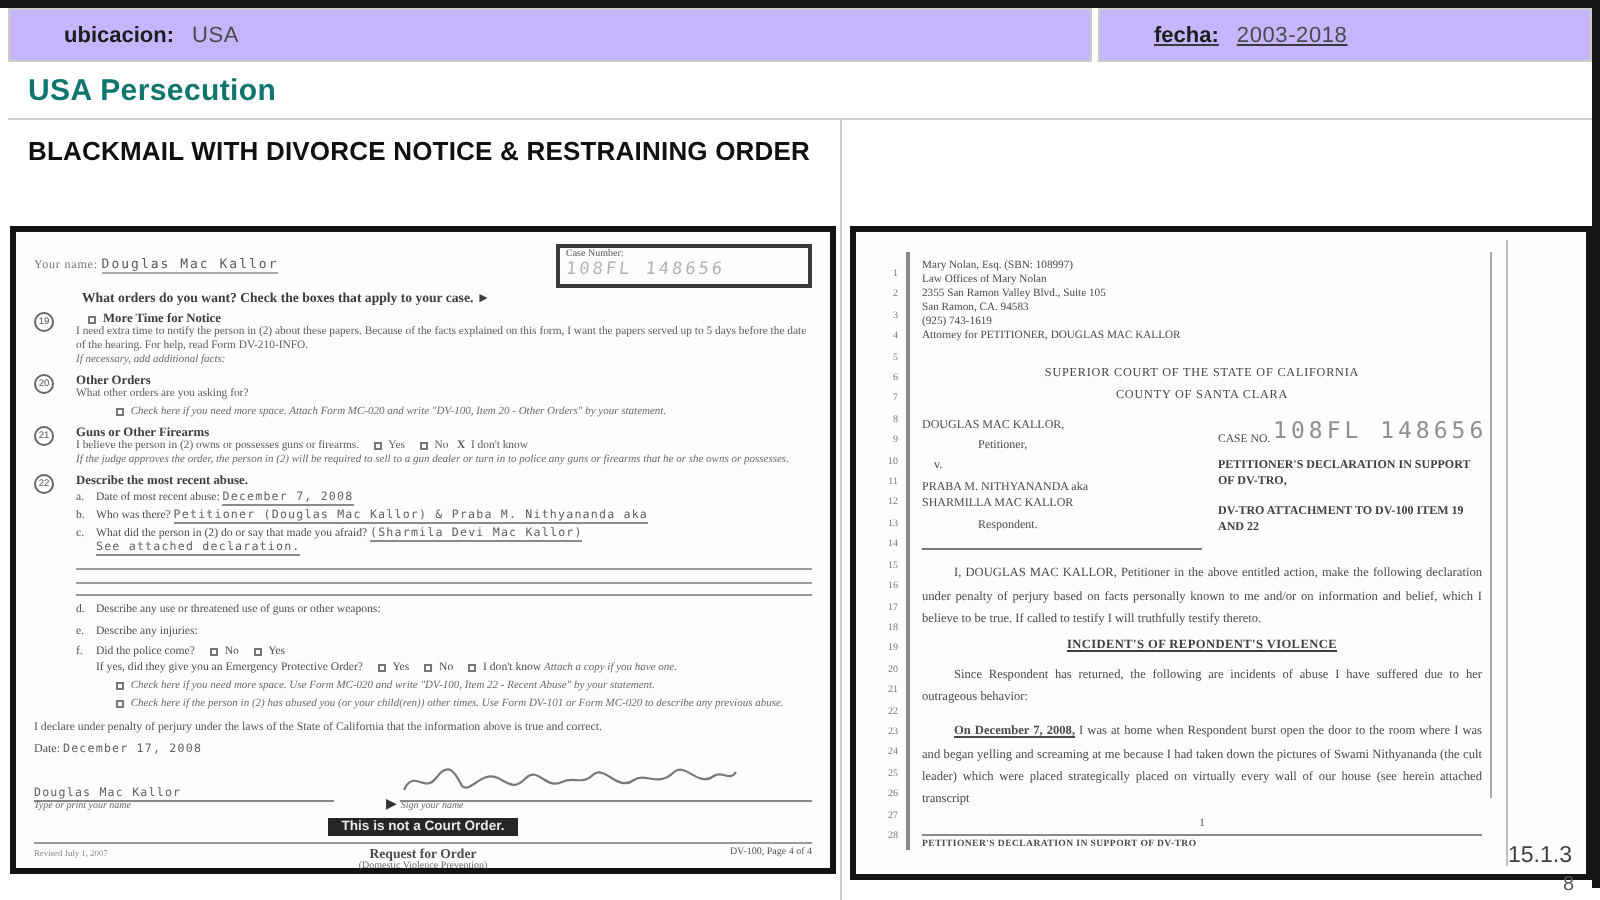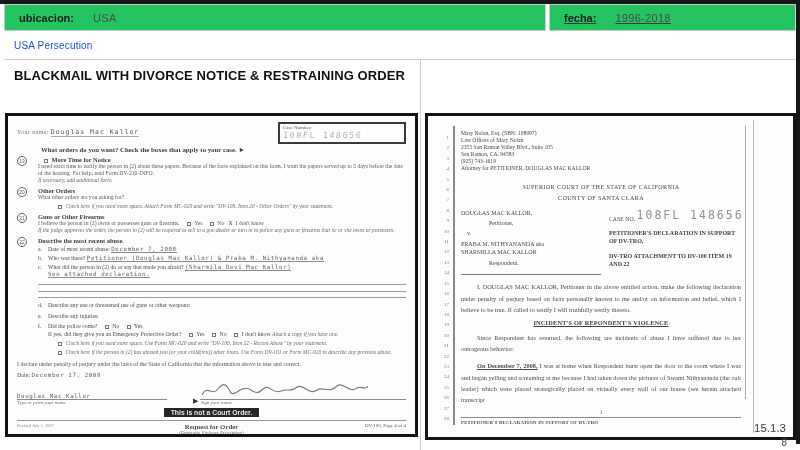--- a/index.html
+++ b/index.html
@@ -5,31 +5,31 @@
   * { box-sizing: border-box; margin: 0; padding: 0; }
   html,body { width:800px; height:450px; overflow:hidden; background:#fff;
     font-family:"Liberation Sans", sans-serif; }
   .slide { position:relative; width:800px; height:450px; background:#fff; }
 
   .bar-top { position:absolute; left:0; top:0; width:800px; height:4px; background:#161616; }
   .bar-right { position:absolute; right:0; top:0; width:4px; height:444px; background:#161616; }
 
   
   .meta-row { position:absolute; left:4px; top:4px; width:792px; height:27px; display:flex; }
-  .meta-cell { background:#22c55e; border:1px solid #cccccc; display:flex; align-items:center;
-    padding:0 14px; font-size:11px; color:#3a3a3a;gap:10px; }
+  .meta-cell { background:#c4b5fd; border:1px solid #cccccc; display:flex; align-items:center;
+    padding:0 27px; font-size:11px; color:#3a3a3a; }
   .meta-cell.loc { width:542px; margin-right:3px; }
   .meta-cell.date { flex:1;text-decoration:underline; }
   .meta-label { font-weight:bold; color:#1d1d1d; margin-right:9px; }
   .meta-value { color:#4a4a4a; letter-spacing:0.3px; }
 
   
   .title-row { position:absolute; left:4px; top:31px; width:792px; height:29px;
     border-bottom:1px solid #cfcfcf; display:flex; align-items:center; padding-left:10px; }
-  .page-title { font-size:10px; font-weight:normal; color:#1d4ed8; letter-spacing:0.2px; }
+  .page-title { font-size:15px; font-weight:bold; color:#0f766e; letter-spacing:0.2px; }
 
   
   .col-head-row { position:absolute; left:4px; top:60px; width:792px; height:53px; display:flex; }
   .col-head { padding:7px 10px 0 10px; font-weight:bold; font-size:13px; line-height:1.4;
     color:#101010; letter-spacing:0.1px; }
   .col-head.left { width:416px; }
   .col-head.right { flex:1; padding-left:13px; }
   .col-divider { position:absolute; left:420px; top:60px; height:390px; width:1px; background:#cccccc; }
 
   
@@ -130,21 +130,21 @@
   <div class="bar-top"></div>
   <div class="bar-right"></div>
 
   <div class="meta-row">
     <div class="meta-cell loc">
       <span class="meta-label">ubicacion:</span>
       <span class="meta-value">USA</span>
     </div>
     <div class="meta-cell date">
       <span class="meta-label">fecha:</span>
-      <span class="meta-value">1996-2018</span>
+      <span class="meta-value">2003-2018</span>
     </div>
   </div>
 
   <div class="title-row">
     <span class="page-title">USA Persecution</span>
   </div>
 
   <div class="col-head-row">
     <div class="col-head left">BLACKMAIL WITH DIVORCE NOTICE &amp; RESTRAINING ORDER</div>
   </div>

